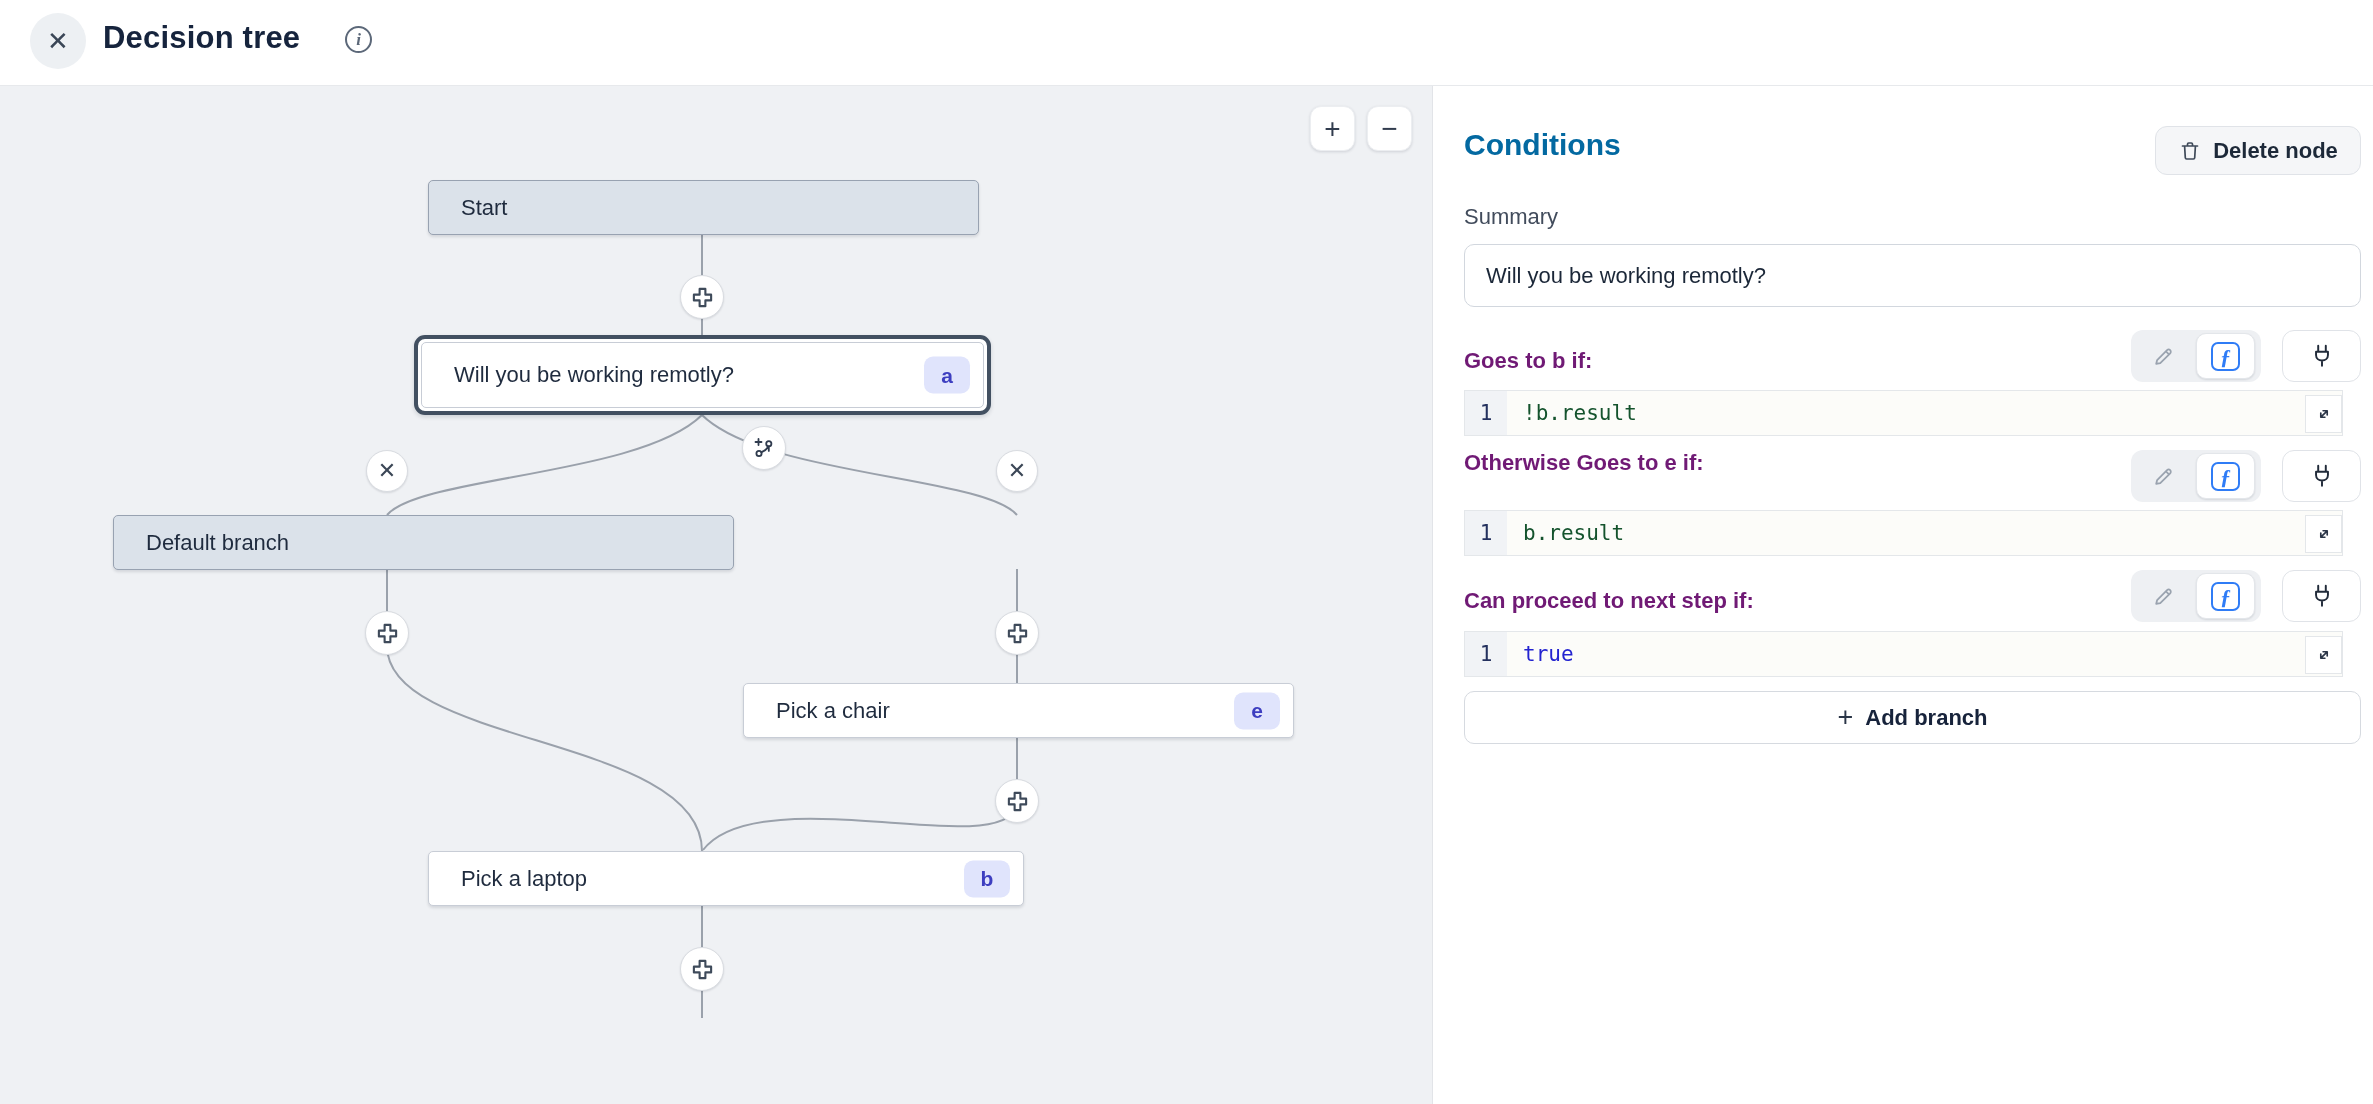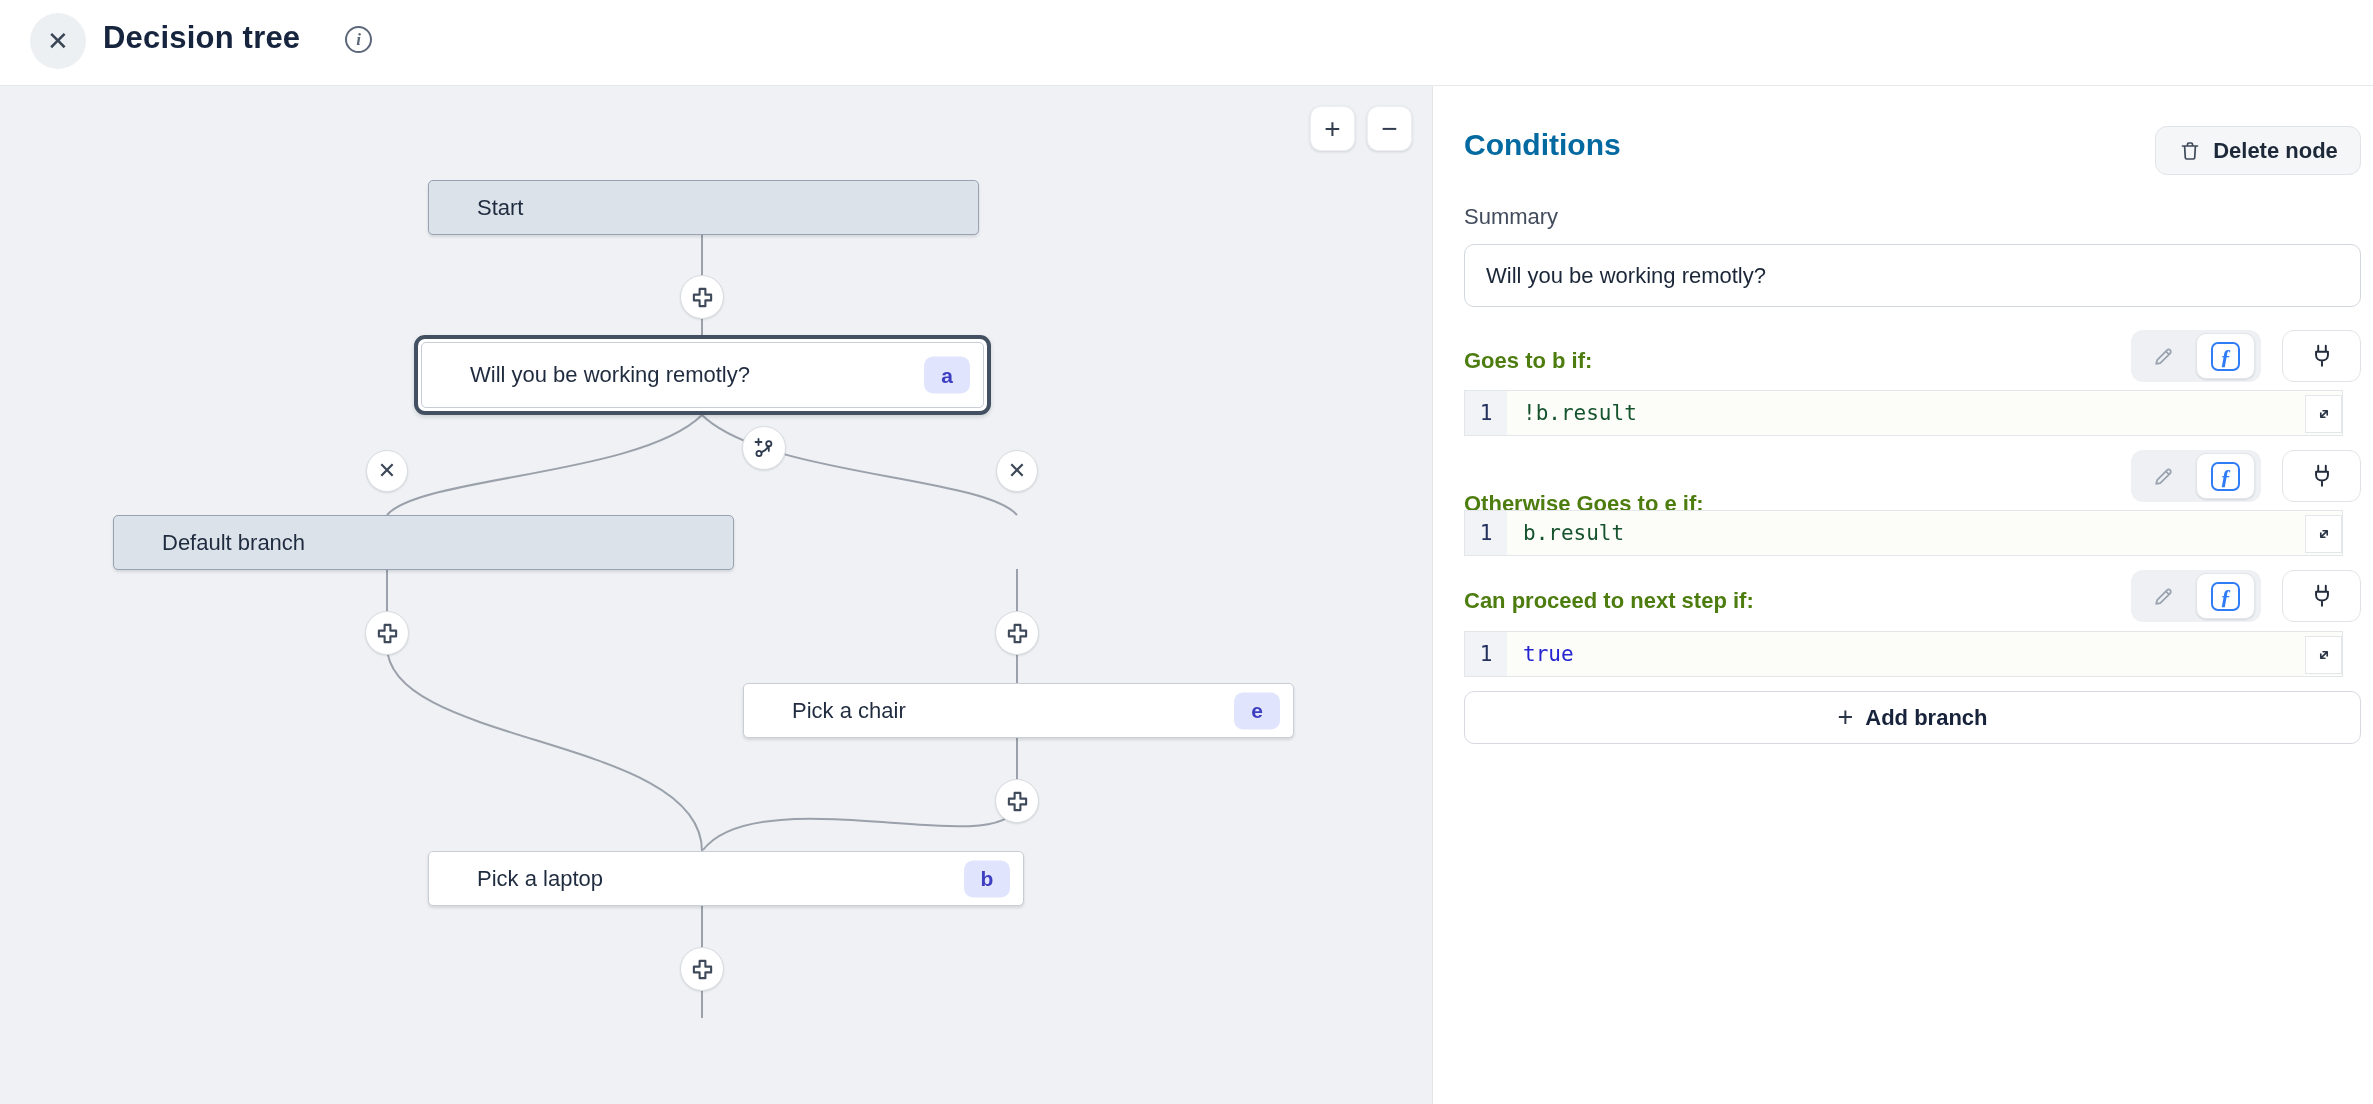--- a/index.html
+++ b/index.html
@@ -11,42 +11,42 @@
   .header { position:absolute; left:0; top:0; width:2373px; height:86px; background:#fff; border-bottom:1px solid #e7e9ec; z-index:5; }
   .close-btn { position:absolute; left:30px; top:13px; width:56px; height:56px; border-radius:50%; background:#edf0f3; border:none; cursor:pointer; font-size:26px; color:#3a4656; line-height:56px; text-align:center; }
   .page-title { position:absolute; left:103px; top:20px; font-size:31px; font-weight:800; color:#16243d; letter-spacing:.2px; }
   .info-badge { position:absolute; left:345px; top:26px; width:27px; height:27px; border:2px solid #5c6879; border-radius:50%; color:#5c6879; font-size:17px; font-weight:700; text-align:center; line-height:23px; font-family:"Liberation Serif", serif; font-style:italic; }
 
   
   .canvas { position:absolute; left:0; top:86px; width:1432px; height:1018px; background:#eff1f4; }
   .edges { position:absolute; left:0; top:0; }
   .edges path { fill:none; stroke:#9aa1ab; stroke-width:2; }
 
-  .node { position:absolute; height:55px; border-radius:5px; font-size:22px; color:#1f2b3e; display:flex; align-items:center; padding:0 48px; box-shadow:0 2px 3px rgba(16,24,40,.12); cursor:pointer; }
+  .node { position:absolute; height:55px; border-radius:5px; font-size:22px; color:#1f2b3e; display:flex; align-items:center; padding:0 32px; box-shadow:0 2px 3px rgba(16,24,40,.12); cursor:pointer; }
   .node.gray  { background:#dbe2ea; border:1px solid #98a2b1; }
   .node.white { background:#ffffff; border:1px solid #c8cdd6; }
   .node-selected { position:absolute; border:4px solid #425061; border-radius:11px; background:#fff; padding:3px; box-shadow:0 2px 4px rgba(16,24,40,.15); cursor:pointer; }
   .node-selected .node { position:relative; width:100%; height:100%; box-shadow:none; }
   .badge { position:absolute; right:13px; top:50%; transform:translateY(-50%); width:46px; height:37px; background:#e0e4fc; border-radius:9px; color:#3d3ec0; font-size:21px; font-weight:700; display:flex; align-items:center; justify-content:center; }
 
   .connector { position:absolute; background:#fff; border:1px solid #d9dce1; border-radius:50%; box-shadow:0 1px 2px rgba(16,24,40,.12); display:flex; align-items:center; justify-content:center; cursor:pointer; padding:0; }
   .c-plus { width:44px; height:44px; }
   .c-x { width:42px; height:42px; font-size:22px; color:#3b4656; }
   .c-branch { width:44px; height:44px; }
 
   .zoom-btn { position:absolute; width:45px; height:45px; background:#fff; border:1px solid #eceef1; border-radius:11px; box-shadow:0 1px 3px rgba(16,24,40,.14); font-size:28px; color:#313c4e; cursor:pointer; line-height:42px; text-align:center; padding:0; }
 
   
   .panel { position:absolute; left:1432px; top:86px; width:941px; height:1018px; background:#fff; border-left:1px solid #e2e4e8; }
   .panel-title { position:absolute; left:31px; top:42px; font-size:30px; font-weight:800; color:#0369a1; }
   .delete-btn { position:absolute; left:722px; top:40px; width:206px; height:49px; background:#f5f6f8; border:1px solid #e0e3e8; border-radius:12px; display:flex; align-items:center; justify-content:center; gap:11px; font-size:22px; font-weight:600; color:#1d2939; cursor:pointer; }
   .summary-label { position:absolute; left:31px; top:118px; font-size:22px; color:#424c5c; }
   .summary-input { position:absolute; left:31px; top:158px; width:897px; height:63px; border:1px solid #d2d7de; border-radius:10px; font-size:22px; color:#1b2738; padding:0 21px; font-family:"Liberation Sans", sans-serif; background:#fff; }
 
-  .cond-label { position:absolute; left:31px; font-size:22px; font-weight:700; color:#4d7c0f; }
+  .cond-label { position:absolute; left:31px; font-size:22px; font-weight:700; color:#701a75; }
   .icon-cluster { position:absolute; left:698px; width:230px; height:52px; }
   .segmented { position:absolute; left:0; top:0; width:130px; height:52px; background:#eef0f3; border-radius:12px; display:flex; align-items:center; }
   .seg-btn { width:65px; height:52px; border:none; background:transparent; display:flex; align-items:center; justify-content:center; cursor:pointer; }
   .seg-btn.active { width:59px; height:46px; margin-right:3px; background:#fff; border:1px solid #e3e6ea; border-radius:10px; box-shadow:0 1px 2px rgba(16,24,40,.12); }
   .fx-glyph { display:inline-block; width:29px; height:29px; border:2.4px solid #2f7cf6; border-radius:7px; color:#2f7cf6; font-family:"Liberation Serif", serif; font-style:italic; font-weight:700; font-size:22px; line-height:26px; text-align:center; }
   .plug-btn { position:absolute; left:151px; top:0; width:79px; height:52px; background:#fff; border:1px solid #e0e3e8; border-radius:12px; display:flex; align-items:center; justify-content:center; cursor:pointer; }
 
   .editor { position:absolute; left:31px; width:879px; height:46px; background:#fcfcf9; border:1px solid #e4e7ea; display:flex; align-items:stretch; cursor:text; }
   .gutter { width:42px; background:#f1f3f6; color:#24315e; font-family:"DejaVu Sans Mono", monospace; font-size:21px; display:flex; align-items:center; justify-content:center; flex:0 0 auto; }
   .code { flex:1; display:flex; align-items:center; padding-left:16px; font-family:"DejaVu Sans Mono", monospace; font-size:21px; color:#14532d; white-space:pre; }
@@ -187,21 +187,21 @@
     <div class="editor" style="top:304px;">
       <div class="gutter">1</div>
       <div class="code">!b.result</div>
       <button class="expand-btn">
         <svg class="ic" width="22" height="22" viewBox="0 0 24 24" fill="none" stroke="#2b3547" stroke-width="1.8" stroke-linecap="round" stroke-linejoin="round">
             <path d="M8.5 15.5 L15.5 8.5 M11 8.5 H15.5 V13 M13 15.5 H8.5 V11"></path>
           </svg>
       </button>
     </div>
 
-    <div class="cond-label" style="top:405px;">Otherwise Goes to e if:</div>
+    <div class="cond-label" style="top:364px;">Otherwise Goes to e if:</div>
     <div class="icon-cluster" style="top:364px;">
       <div class="segmented">
         <button class="seg-btn">
           <svg class="ic" width="25" height="25" viewBox="0 0 24 24" fill="none" stroke="#9aa3af" stroke-width="1.7" stroke-linecap="round" stroke-linejoin="round">
               <path d="M5 19 L5.9 15.4 L15.4 5.9 C16.2 5.1 17.6 5.1 18.4 5.9 C19.2 6.7 19.2 8.1 18.4 8.9 L8.9 18.4 L5 19 Z M14.3 7 L17.3 10"></path>
             </svg>
         </button>
         <button class="seg-btn active">
             <span class="fx-glyph">ƒ</span>
           </button>

